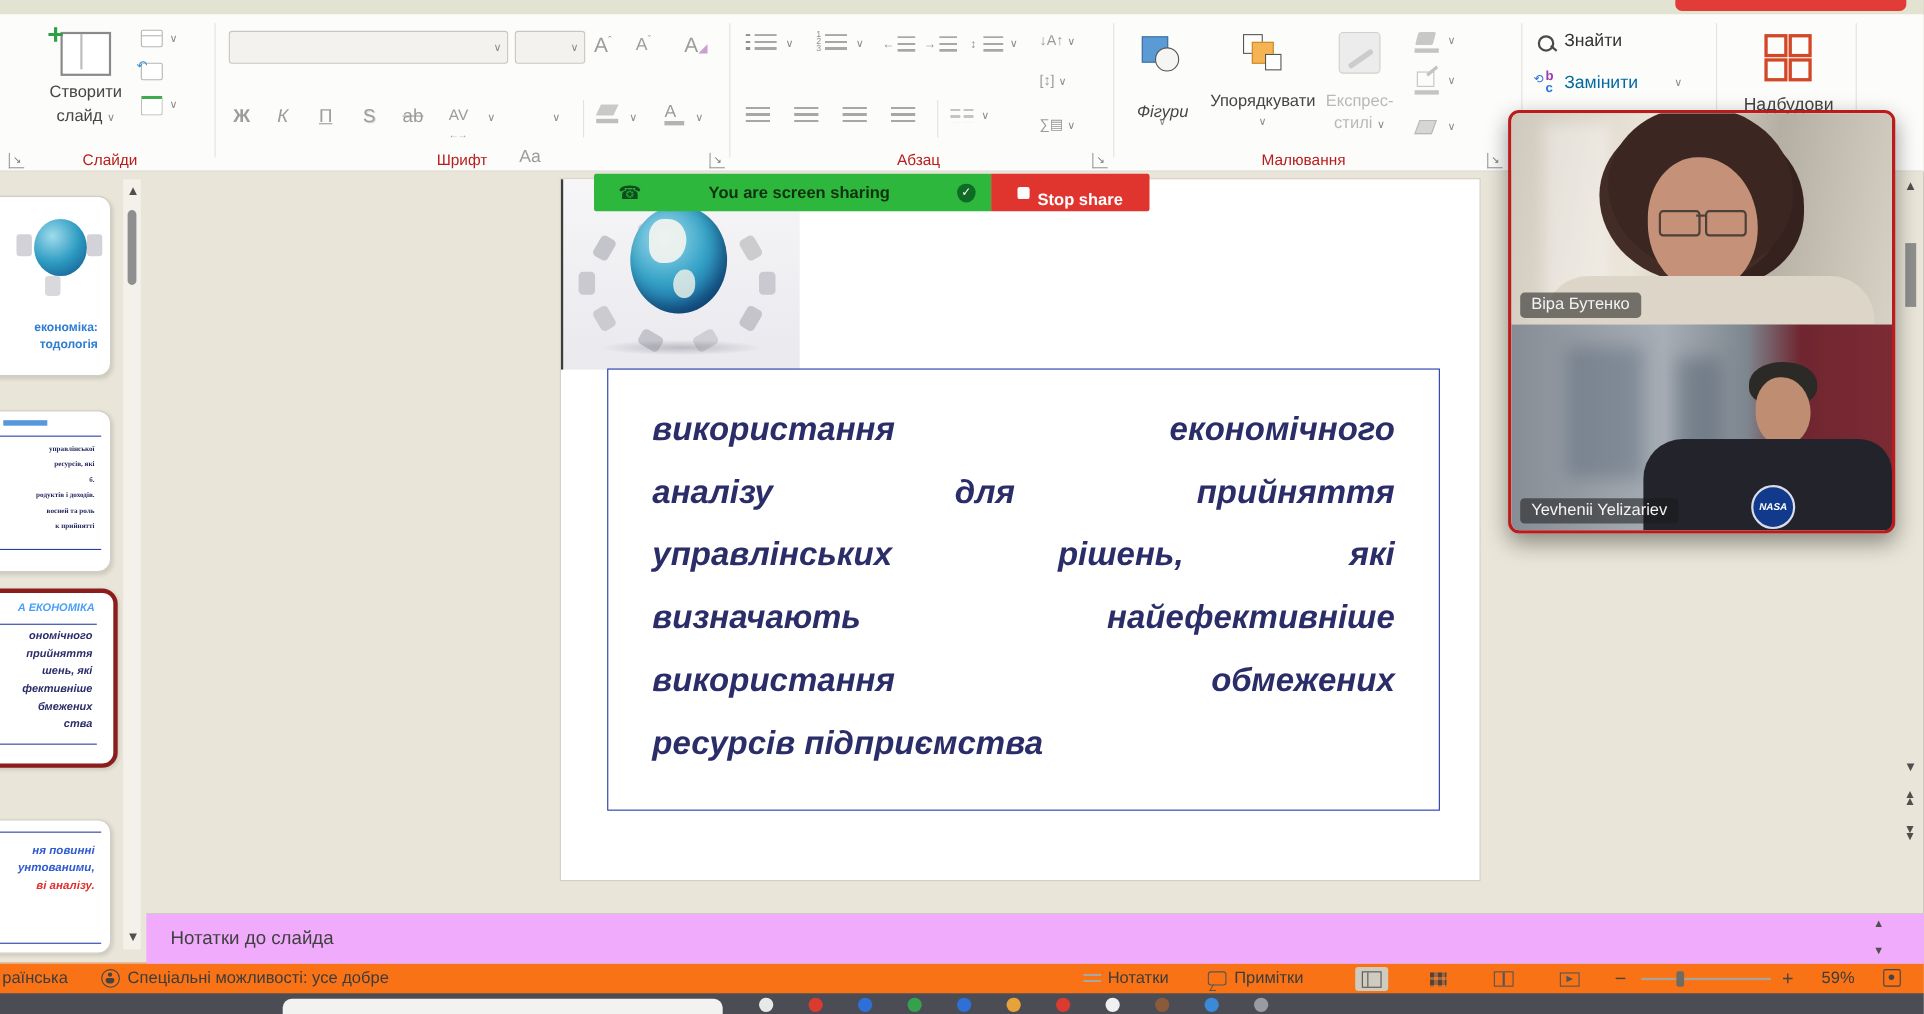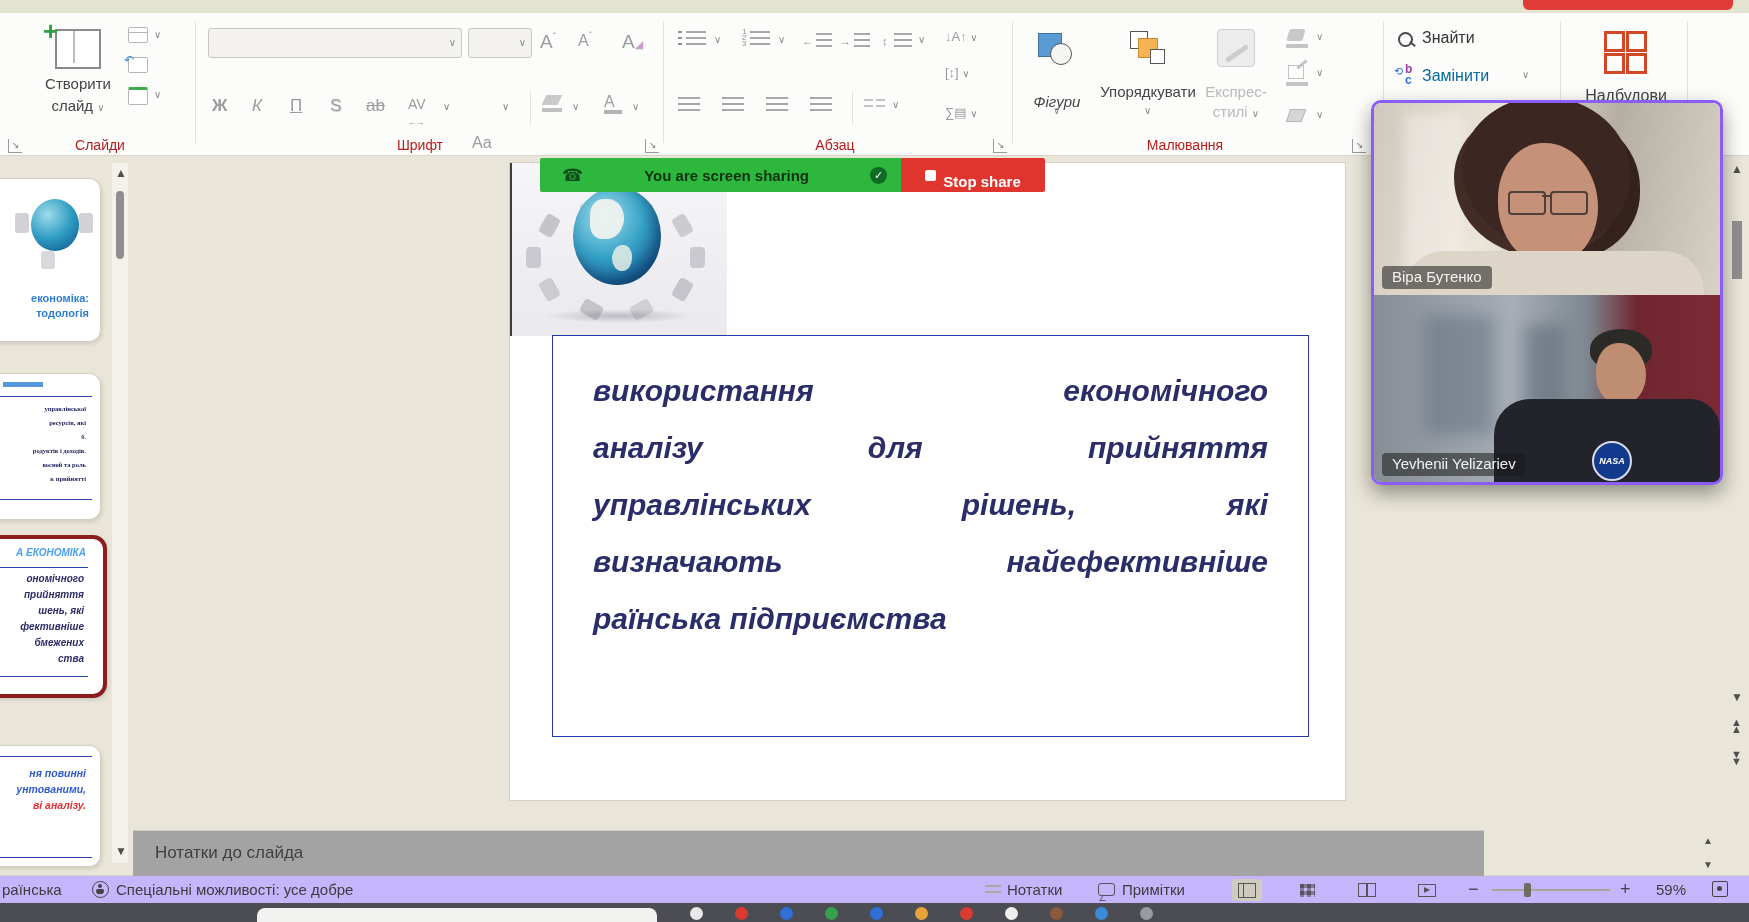--- a/index.html
+++ b/index.html
@@ -26,26 +26,26 @@
   #banner-red{left:901px;top:158px;width:144px;height:34px;background:#e0352e;display:flex;align-items:center;justify-content:center;gap:7px;border-radius:0 2px 2px 0;z-index:40;}
   
   #slide{left:510px;top:163px;width:835px;height:637px;background:#fff;box-shadow:0 0 0 1px #d4d0c5;}
   .bodyline{font-size:30px;font-weight:bold;font-style:italic;color:#2b2d69;line-height:57px;white-space:nowrap;}
   .just{text-align:justify;text-align-last:justify;white-space:normal;}
   
   .card{position:absolute;left:-22px;width:121px;background:#fff;border:1px solid #d2cec4;border-radius:12px;box-shadow:1px 2px 4px rgba(0,0,0,.12);}
   .tinybox{position:absolute;border:1px solid #2840a8;}
   .fragnavy{font-size:10px;font-weight:bold;font-style:italic;color:#2b2d69;text-align:right;line-height:16px;}
   
-  #videos{left:1371px;top:100px;width:346px;height:379px;border:3px solid #8b5cf6;border-radius:10px;overflow:hidden;z-index:60;box-shadow:0 8px 20px rgba(0,0,0,.4);}
+  #videos{left:1371px;top:100px;width:346px;height:379px;border:3px solid #b91c1c;border-radius:10px;overflow:hidden;z-index:60;box-shadow:0 8px 20px rgba(0,0,0,.4);}
   .namechip{position:absolute;left:8px;background:rgba(25,25,25,.55);color:#f3f3f3;font-size:15px;padding:2px 10px 4px;border-radius:4px;}
   
   .scrollarrow{position:absolute;color:#4f4f4f;font-size:12px;line-height:12px;}
   
-  #statusbar{left:0;top:875px;width:1749px;height:28px;background:#c4b5fd;border-top:1px solid #d8d4c8;font-size:15px;color:#3c3c3c;}
+  #statusbar{left:0;top:875px;width:1749px;height:28px;background:#f97316;border-top:1px solid #d8d4c8;font-size:15px;color:#3c3c3c;}
   .viewbtn{position:absolute;top:3px;width:30px;height:22px;border-radius:3px;display:flex;align-items:center;justify-content:center;}
   
   #taskbar{left:0;top:903px;width:1749px;height:19px;background:#4c4c55;}
   .appdot{position:absolute;top:4px;width:13px;height:13px;border-radius:50%;}
 </style>
 </head>
 <body>
 
 <div id="screen" class="nosel">
 
@@ -237,21 +237,22 @@
       <span class="abs" style="left:100px;top:82px;width:20px;height:26px;background:#e8ede6;border-radius:55% 45% 50% 50%;opacity:.85;"></span>
       <span class="abs" style="left:32px;top:146px;width:150px;height:14px;background:radial-gradient(ellipse,rgba(100,100,110,.35),transparent 70%);"></span>
     </div>
 
 
     <div class="abs" style="left:42px;top:172px;width:757px;height:402px;border:1.5px solid #2438a8;box-sizing:border-box;padding:26px 40px 0 40px;">
       <div class="bodyline just">використання економічного</div>
       <div class="bodyline just">аналізу для прийняття</div>
       <div class="bodyline just">управлінських рішень, які</div>
       <div class="bodyline just">визначають найефективніше</div>
-      <div class="bodyline">раїнська підприємства</div>
+      <div class="bodyline just">використання обмежених</div>
+      <div class="bodyline">ресурсів підприємства</div>
     </div>
   </div>
 
   <div id="banner-green" class="abs">
     <span style="color:#0e4d1e;font-size:17px;margin-left:22px;">☎</span>
     <span style="flex:1;text-align:center;font-size:15px;font-weight:bold;color:#10310f;">You are screen sharing</span>
     <span style="width:17px;height:17px;background:#0d6b24;border-radius:50% 50% 50% 50%/45% 45% 55% 55%;color:#fff;font-size:11px;text-align:center;line-height:17px;margin-right:14px;">✓</span>
   </div>
   <div id="banner-red" class="abs">
     <span style="width:11px;height:11px;background:#fdfdfd;border-radius:2px;display:inline-block;"></span>
@@ -341,21 +342,21 @@
       <span class="abs" style="left:50px;top:20px;width:70px;height:120px;background:rgba(70,90,110,.35);filter:blur(8px);"></span>
       <span class="abs" style="left:150px;top:30px;width:40px;height:90px;background:rgba(40,60,80,.3);filter:blur(8px);"></span>
       <span class="abs" style="left:216px;top:34px;width:62px;height:40px;background:#2c2a27;border-radius:50% 50% 40% 40%;"></span>
       <span class="abs" style="left:222px;top:48px;width:50px;height:62px;background:#bf8e72;border-radius:46% 54% 50% 50%;"></span>
       <span class="abs" style="left:120px;top:104px;width:226px;height:83px;background:#23242b;border-radius:36px 30px 0 0;"></span>
       <span class="abs" style="left:218px;top:146px;width:36px;height:36px;border-radius:50%;background:#123a8c;border:2px solid #d8dce8;color:#fff;font-size:9px;font-weight:bold;font-style:italic;text-align:center;line-height:36px;">NASA</span>
       <span class="namechip" style="bottom:6px;">Yevhenii Yelizariev</span>
     </div>
   </div>
 
-  <div class="abs" style="left:133px;top:830px;width:1351px;height:45px;background:#a3a3a3;border-top:1px solid #cfccc2;z-index:20;">
+  <div class="abs" style="left:133px;top:830px;width:1616px;height:45px;background:#f0abfc;border-top:1px solid #cfccc2;z-index:20;">
     <span class="abs" style="left:22px;top:12px;font-size:17px;color:#3f3f3f;">Нотатки до слайда</span>
     <div class="scrollarrow" style="left:1570px;top:4px;font-size:10px;">▲</div>
     <div class="scrollarrow" style="left:1570px;top:28px;font-size:10px;">▼</div>
   </div>
 
   <div id="statusbar" class="abs">
     <span class="abs" style="left:2px;top:5px;">раїнська</span>
     <span class="abs" style="left:92px;top:5px;width:15px;height:15px;border:1.5px solid #444;border-radius:50%;">
       <span class="abs" style="left:5px;top:2px;width:4px;height:4px;background:#444;border-radius:50%;"></span>
       <span class="abs" style="left:3px;top:7px;width:8px;height:5px;background:#444;border-radius:2px 2px 4px 4px;"></span>

